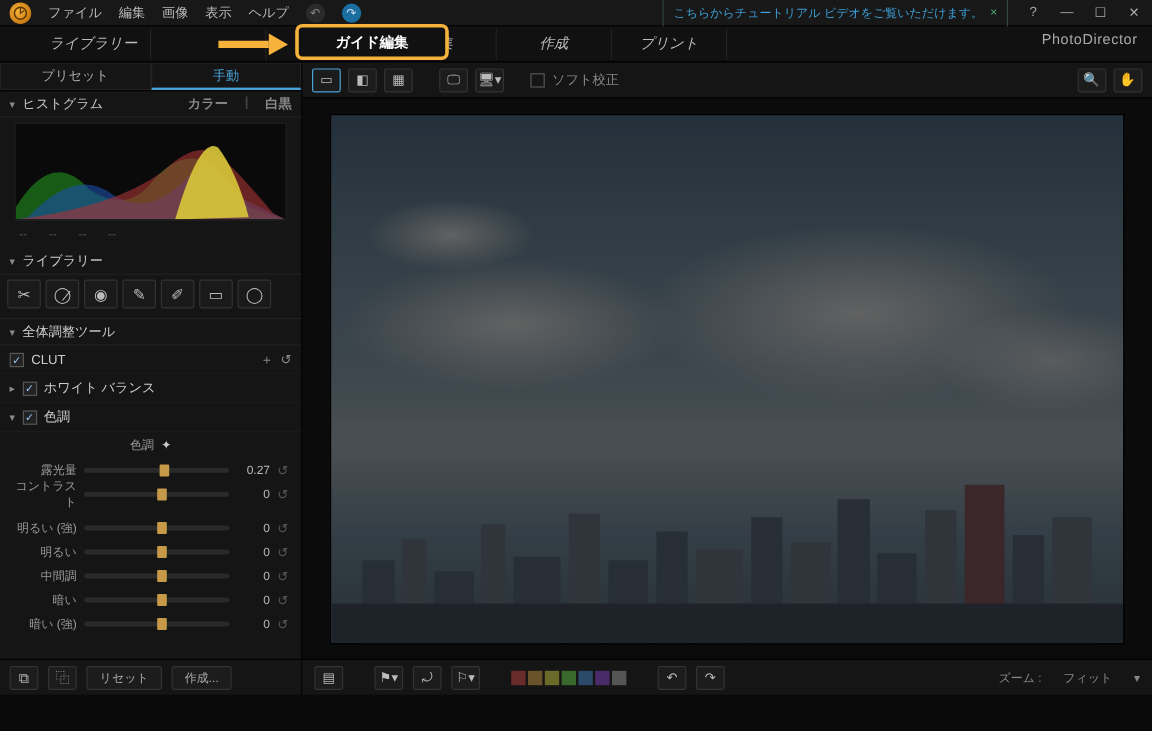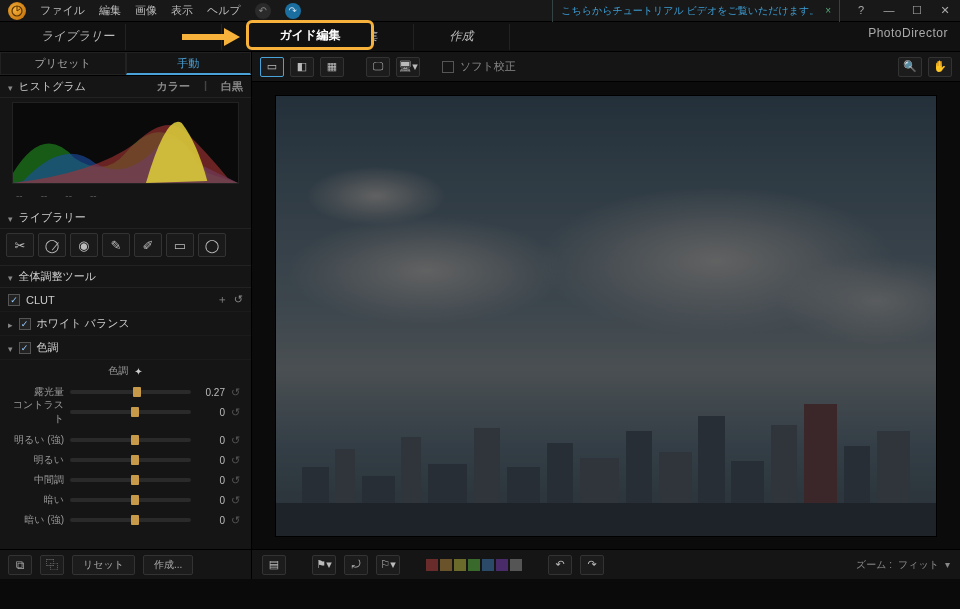--- a/index.html
+++ b/index.html
@@ -81,21 +81,21 @@
   .city .bld { position:absolute; bottom:0; background:#3d4852; }
   .city .bld.l { background:#49525b; }
   .city .bld.r { background:#5b3d3f; }
   .overlay-dim { position:absolute; inset:0; background:rgba(0,0,0,.35); }
 
   
   .bottombar { height:30px; background:#151515; border-top:1px solid #000; display:flex; align-items:center; padding:0 10px; gap:8px; }
   .swatches { display:flex; gap:2px; }
   .sw { width:12px; height:12px; }
   .bottombar .flex { flex:1; }
-  .zoom { color:#888; font-size:10px; display:flex; align-items:center; gap:6px; }
+  .zoom { color:#888; font-size:10px; display:flex; align-items:center; gap:18px; }
 
   .tri::before { content:"▸"; font-size:9px; color:#888; }
   .tri.open::before { content:"▾"; }
 </style>
 </head>
 <body>
 
 <div class="menubar">
   <div class="logo">
     <svg width="12" height="12" viewBox="0 0 12 12">
@@ -121,20 +121,21 @@
   <span class="winbtn">✕</span>
 </div>
 
 <div class="modulebar">
   <div class="logo2"></div>
   <div class="mtab">ライブラリー</div>
   <div class="mtab" style="color:#555"></div>
   <div class="mtab" style="visibility:hidden"></div>
   <div class="mtab">編集</div>
   <div class="mtab">作成</div>
+  <div class="mtab">プリント</div>
 
   <div class="arrow">
     <svg width="60" height="22" viewBox="0 0 60 22">
         <line x1="2" y1="11" x2="44" y2="11" stroke="#f7b23b" stroke-width="6"></line>
         <polygon points="44,2 60,11 44,20" fill="#f7b23b"></polygon>
       </svg>
   </div>
   <div class="guide">ガイド編集</div>
   <div class="brand">PhotoDirector</div>
 </div>

